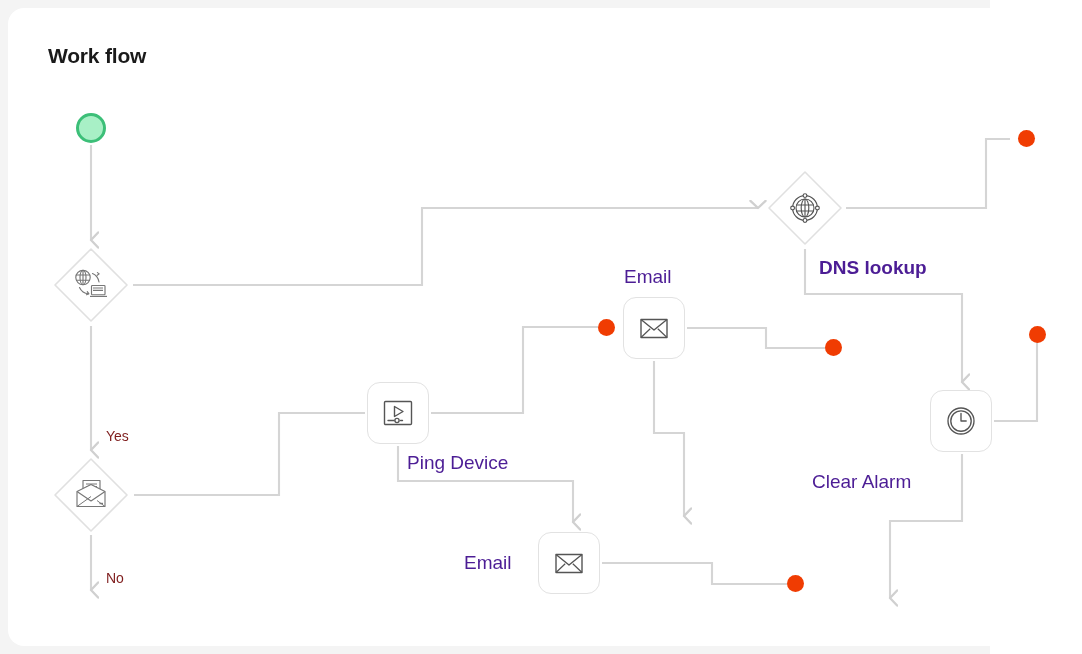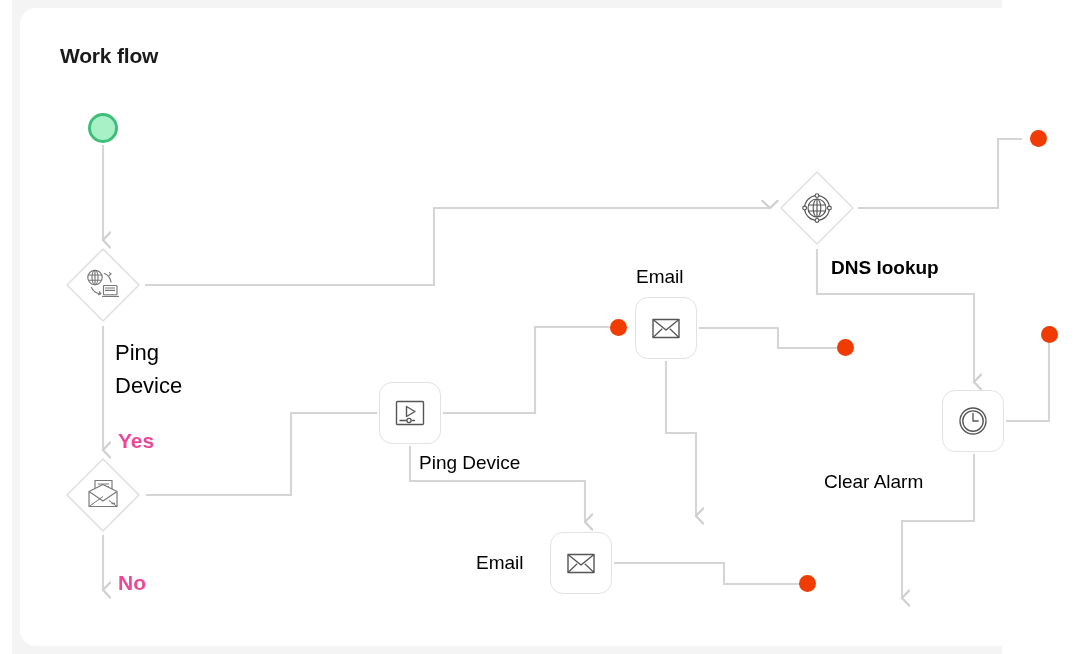--- a/index.html
+++ b/index.html
@@ -13,21 +13,20 @@
     height: 654px;
     font-family: "Liberation Sans", sans-serif;
     overflow: hidden;
   }
   #canvas {
     position: relative;
     width: 990px;
     height: 654px;
     background: #f4f4f4;
     box-sizing: border-box;
-    margin-left: 12px;
   }
   #card {
     position: absolute;
     left: 8px;
     top: 8px;
     width: 1066px;
     height: 638px;
     background: #ffffff;
     border-radius: 16px;
     box-sizing: border-box;
@@ -103,32 +102,31 @@
   .dot {
     position: absolute;
     width: 17px;
     height: 17px;
     border-radius: 50%;
     background: #f03c02;
   }
   .label {
     position: absolute;
     font-size: 19px;
-    color: #000000;
+    color: #4c1d95;
     white-space: nowrap;
     line-height: 1.28;
   }
   .label-big {
     font-size: 22px;
     line-height: 1.52;
   }
   .label-yn {
-    font-size: 21px;
-    color: #ec4899;
-    font-weight: bold;
+    font-size: 14px;
+    color: #7f1d1d;
   }
 </style>
 </head>
 <body>
 
 <div id="canvas">
   <div id="card">
 
     <div id="title">Work flow</div>
 
@@ -186,24 +184,20 @@
           <rect x="20.5" y="20.5" width="13.5" height="9.2" rx="0.8"></rect>
           <path d="M19,31.4 h17"></path>
           <path d="M22,23 h10 M22,25.4 h10"></path>
           <path d="M21.5,8.5 a11,11 0 0 1 6.5,8.5" stroke-linecap="round"></path>
           <path d="M26.4,7.6 l1.8,1.3 -2,1.4" stroke-linecap="round" stroke-linejoin="round"></path>
           <path d="M8.5,22.5 a11,11 0 0 0 9,6.3" stroke-linecap="round"></path>
           <path d="M16.3,26.6 l1.6,2.2 -2.4,0.9" stroke-linecap="round" stroke-linejoin="round"></path>
         </g>
       </svg>
     </div>
-    <div class="label label-big" style="left:95px; top:328px;">
-      <div>Ping</div>
-      <div>Device</div>
-    </div>
 
     <div class="label label-yn" style="left:98px; top:420px;">Yes</div>
 
     <div class="node node-diamond" style="left:44px; top:448px;">
       <svg class="diamond-shape" viewBox="0 0 78 78" xmlns="http://www.w3.org/2000/svg">
         <path d="M39,3 L75,39 L39,75 L3,39 Z" fill="#ffffff" stroke="#e0e0e0" stroke-width="1.6" stroke-linejoin="round"></path>
       </svg>
       <svg class="diamond-ico" viewBox="0 0 40 40" xmlns="http://www.w3.org/2000/svg">
         <g fill="none" stroke="#777777" stroke-width="1.15" stroke-linejoin="round">
           <rect x="12" y="5.5" width="17" height="13" fill="#ffffff"></rect>

